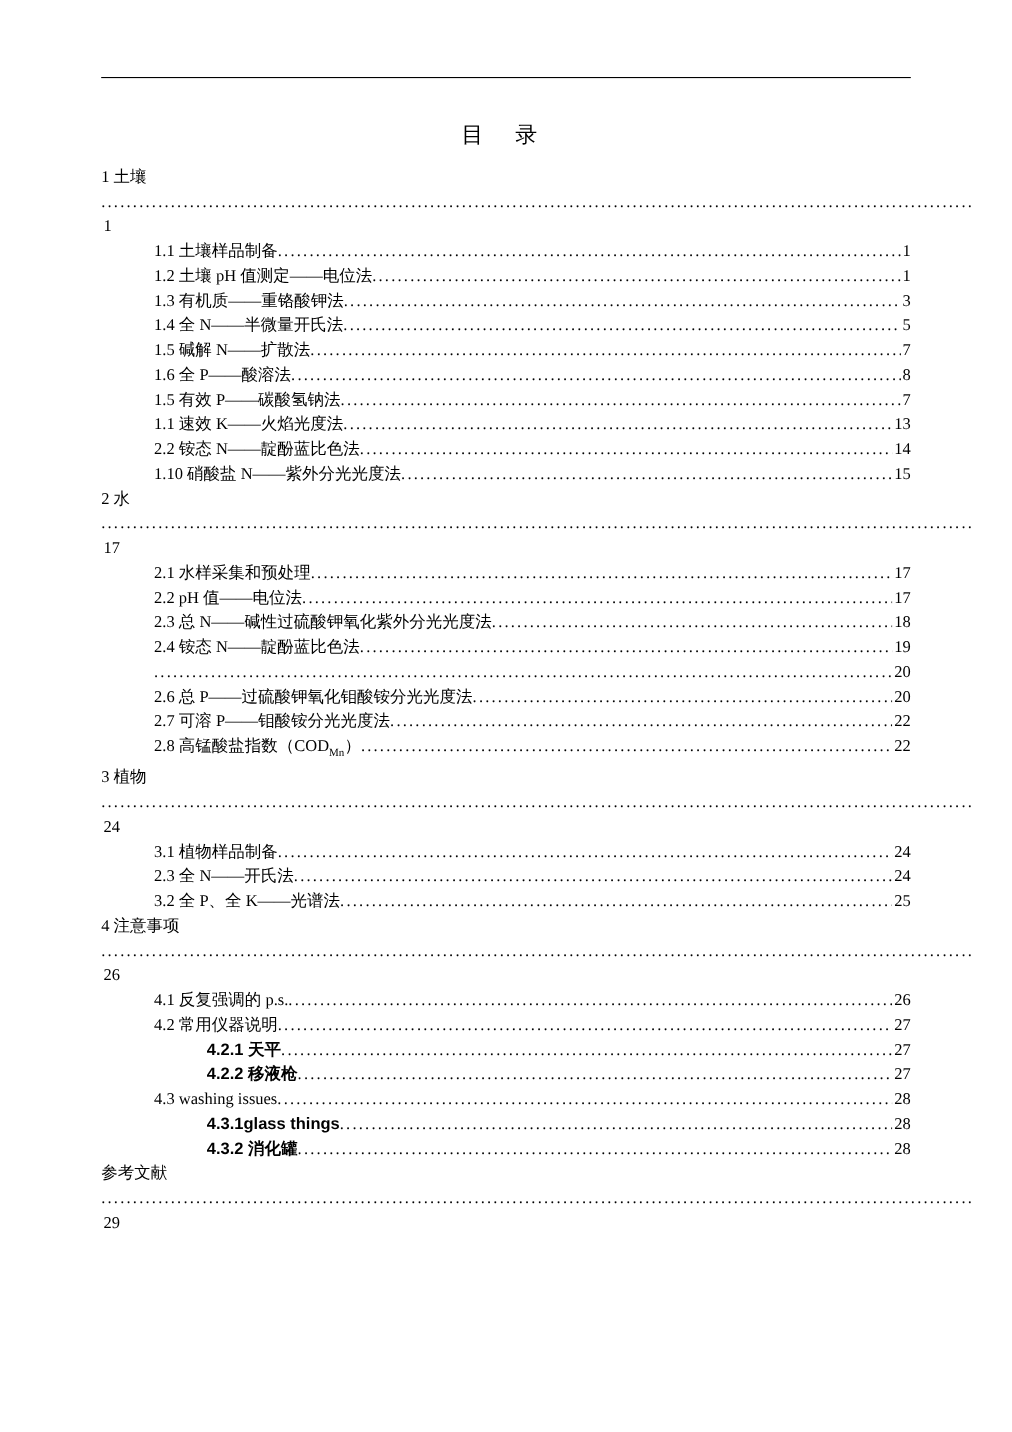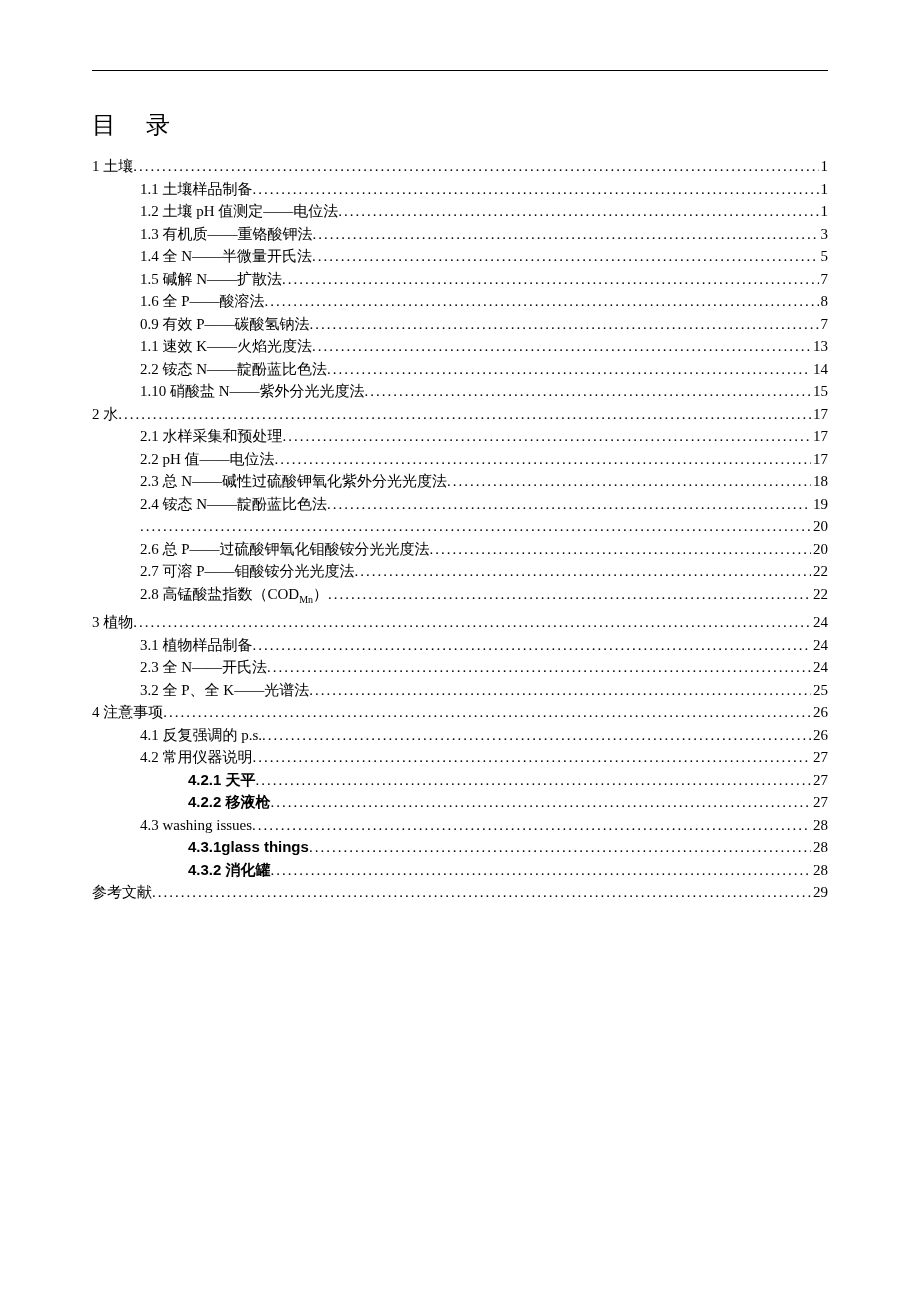--- a/index.html
+++ b/index.html
@@ -15,22 +15,22 @@
       width: 920px;
       height: 1302px;
       padding: 70px 92px 60px 92px;
       position: relative;
     }
     .header-line {
       border-top: 1px solid #000;
       margin-bottom: 38px;
     }
     .toc-title {
-      text-align: left;
-      font-size: 24px;
+      text-align: center;
+      font-size: 20px;
       font-weight: normal;
       letter-spacing: 12px;
       margin-bottom: 14px;
       font-family: "SimSun", "宋体", serif;
     }
     .toc-entry {
       display: flex;
       align-items: baseline;
       line-height: 22.5px;
       white-space: nowrap;
@@ -48,20 +48,21 @@
     .toc-dots::before {
       content: "..........................................................................................................................................";
       display: block;
     }
     .toc-page {
       flex-shrink: 0;
       padding-left: 2px;
     }
     .level-1 {
       padding-left: 0;
+      flex-direction: column;
     }
     .level-2 {
       padding-left: 48px;
     }
     .level-3 {
       padding-left: 96px;
     }
     .bold {
       font-weight: bold;
       font-family: "SimHei", "黑体", sans-serif;
@@ -108,21 +109,21 @@
       <span class="toc-label">1.5 碱解 N——扩散法</span>
       <span class="toc-dots"></span>
       <span class="toc-page">7</span>
     </div>
     <div class="toc-entry level-2">
       <span class="toc-label">1.6 全 P——酸溶法</span>
       <span class="toc-dots"></span>
       <span class="toc-page">8</span>
     </div>
     <div class="toc-entry level-2">
-      <span class="toc-label">0.9 有效 P——碳酸氢钠法</span>
+      <span class="toc-label">1.5 有效 P——碳酸氢钠法</span>
       <span class="toc-dots"></span>
       <span class="toc-page">7</span>
     </div>
     <div class="toc-entry level-2">
       <span class="toc-label">1.1 速效 K——火焰光度法</span>
       <span class="toc-dots"></span>
       <span class="toc-page">13</span>
     </div>
     <div class="toc-entry level-2">
       <span class="toc-label">2.2 铵态 N——靛酚蓝比色法</span>

